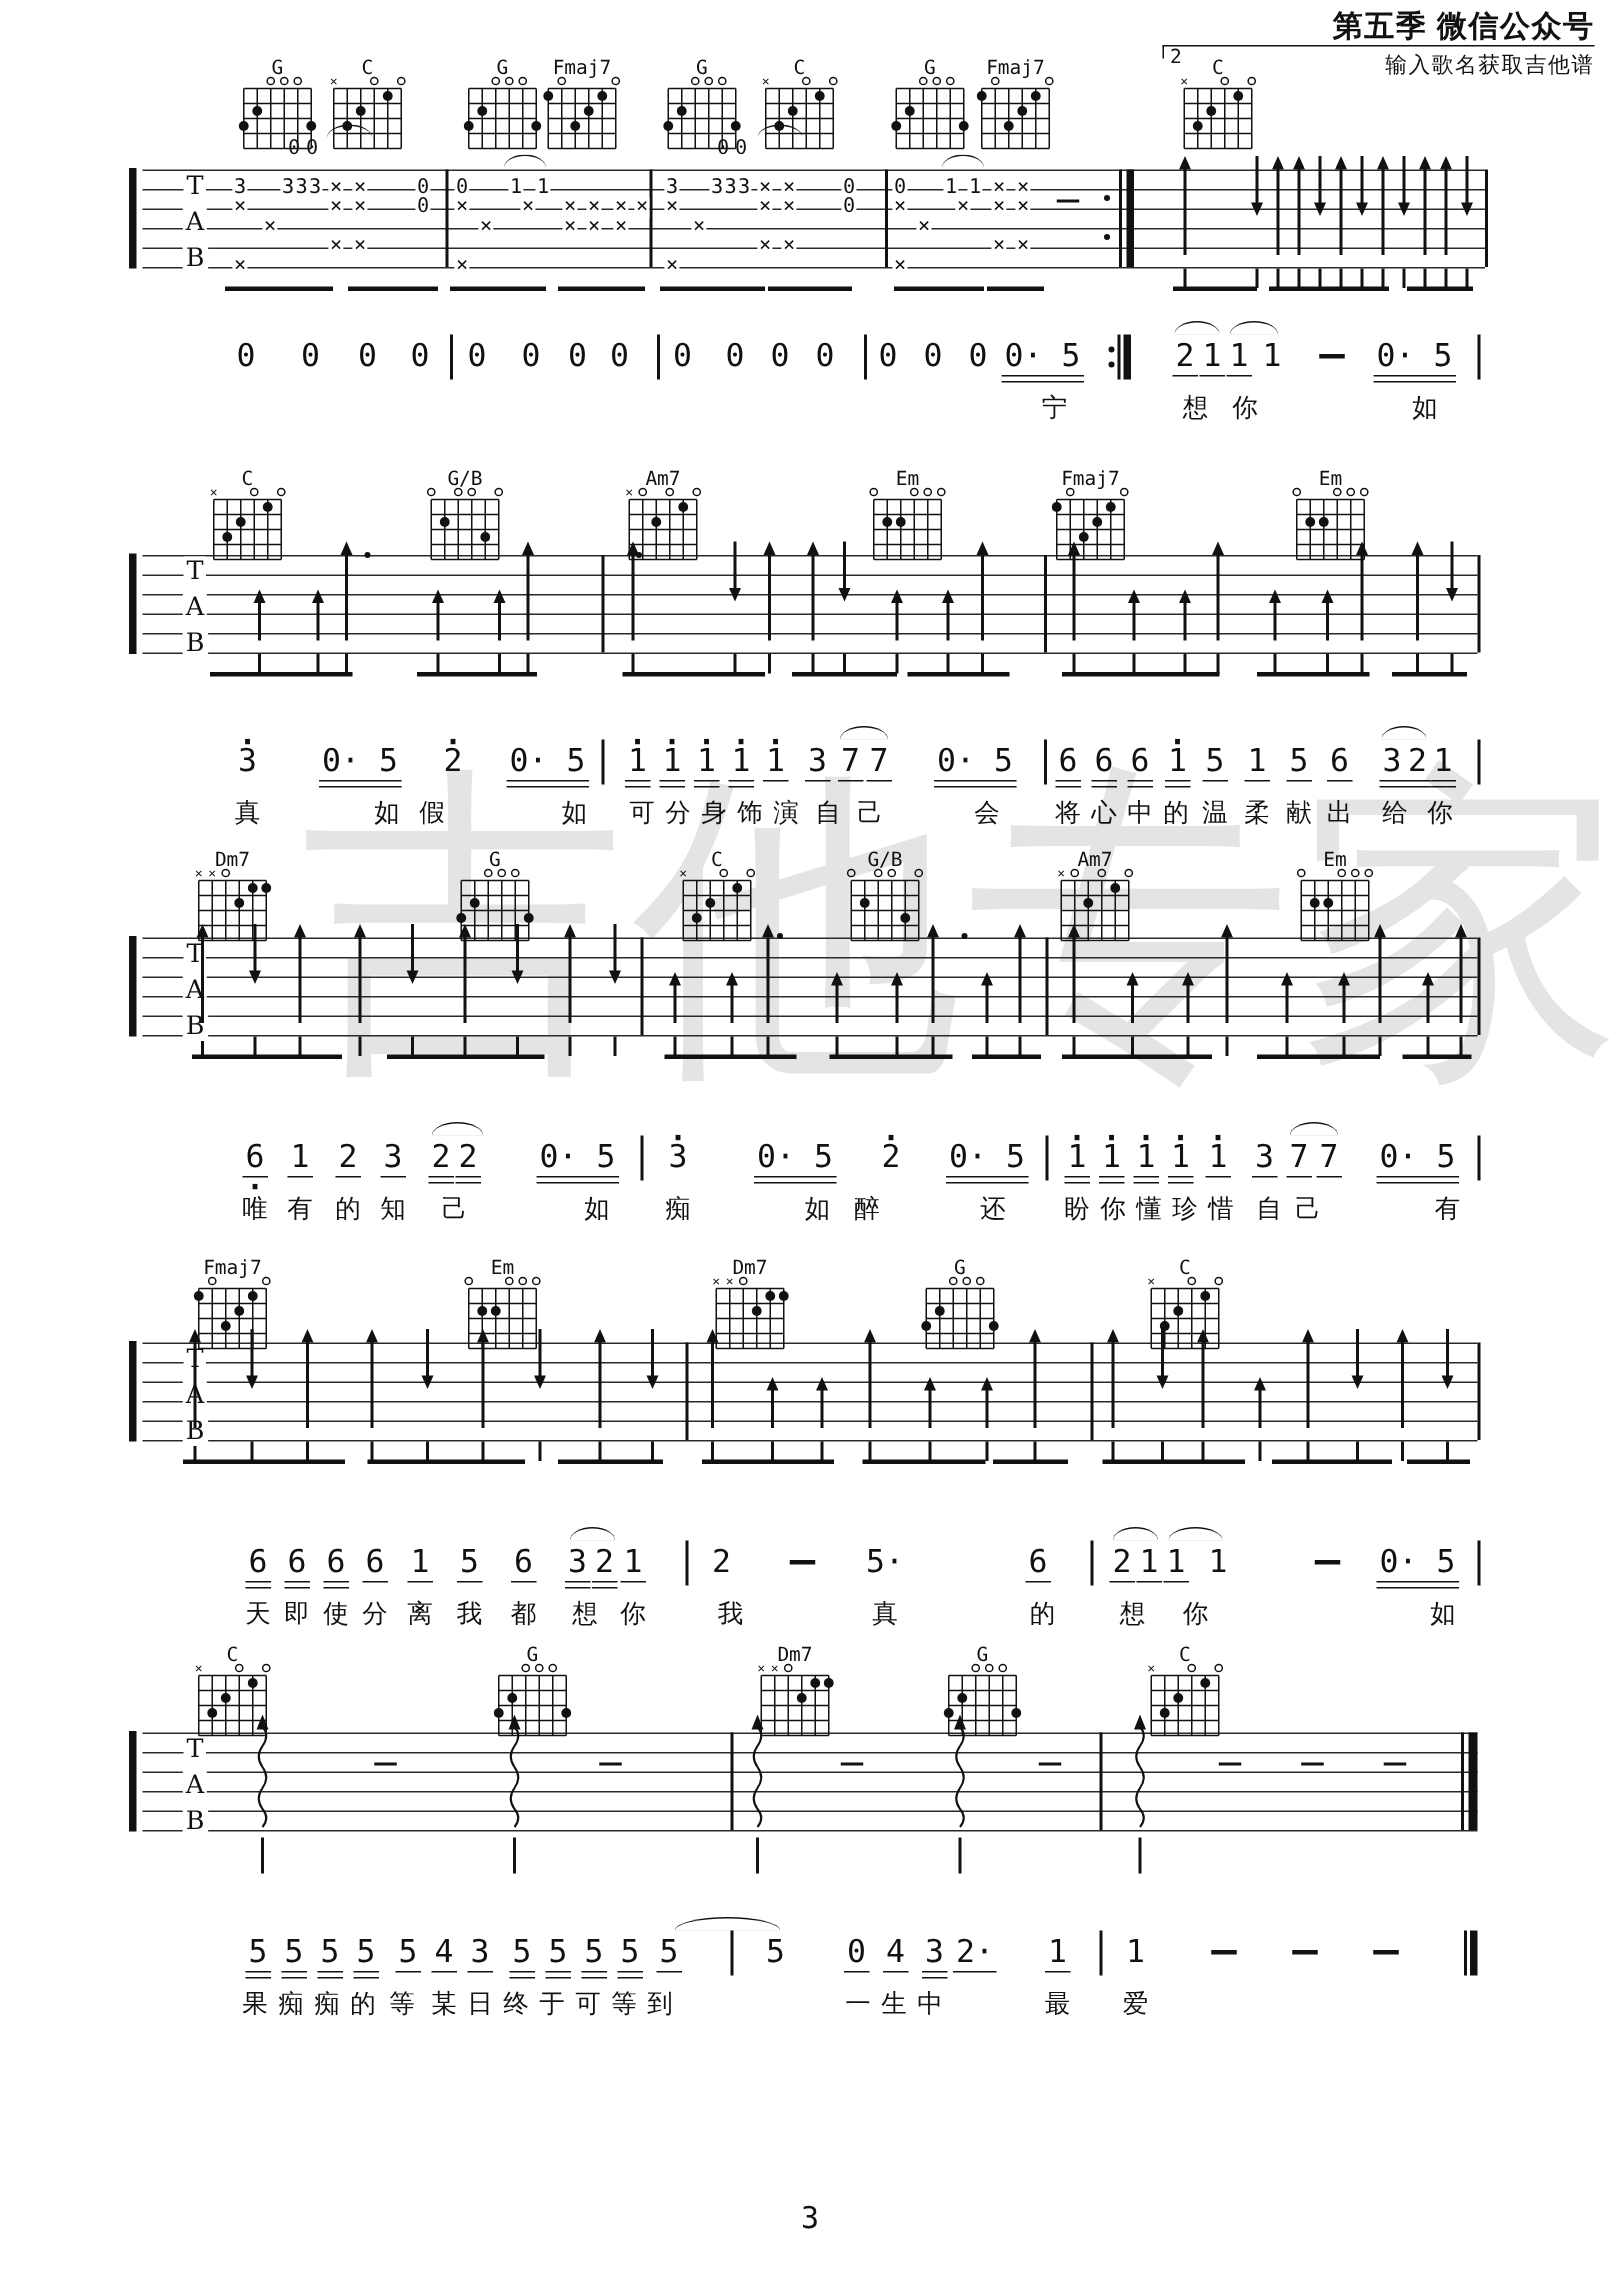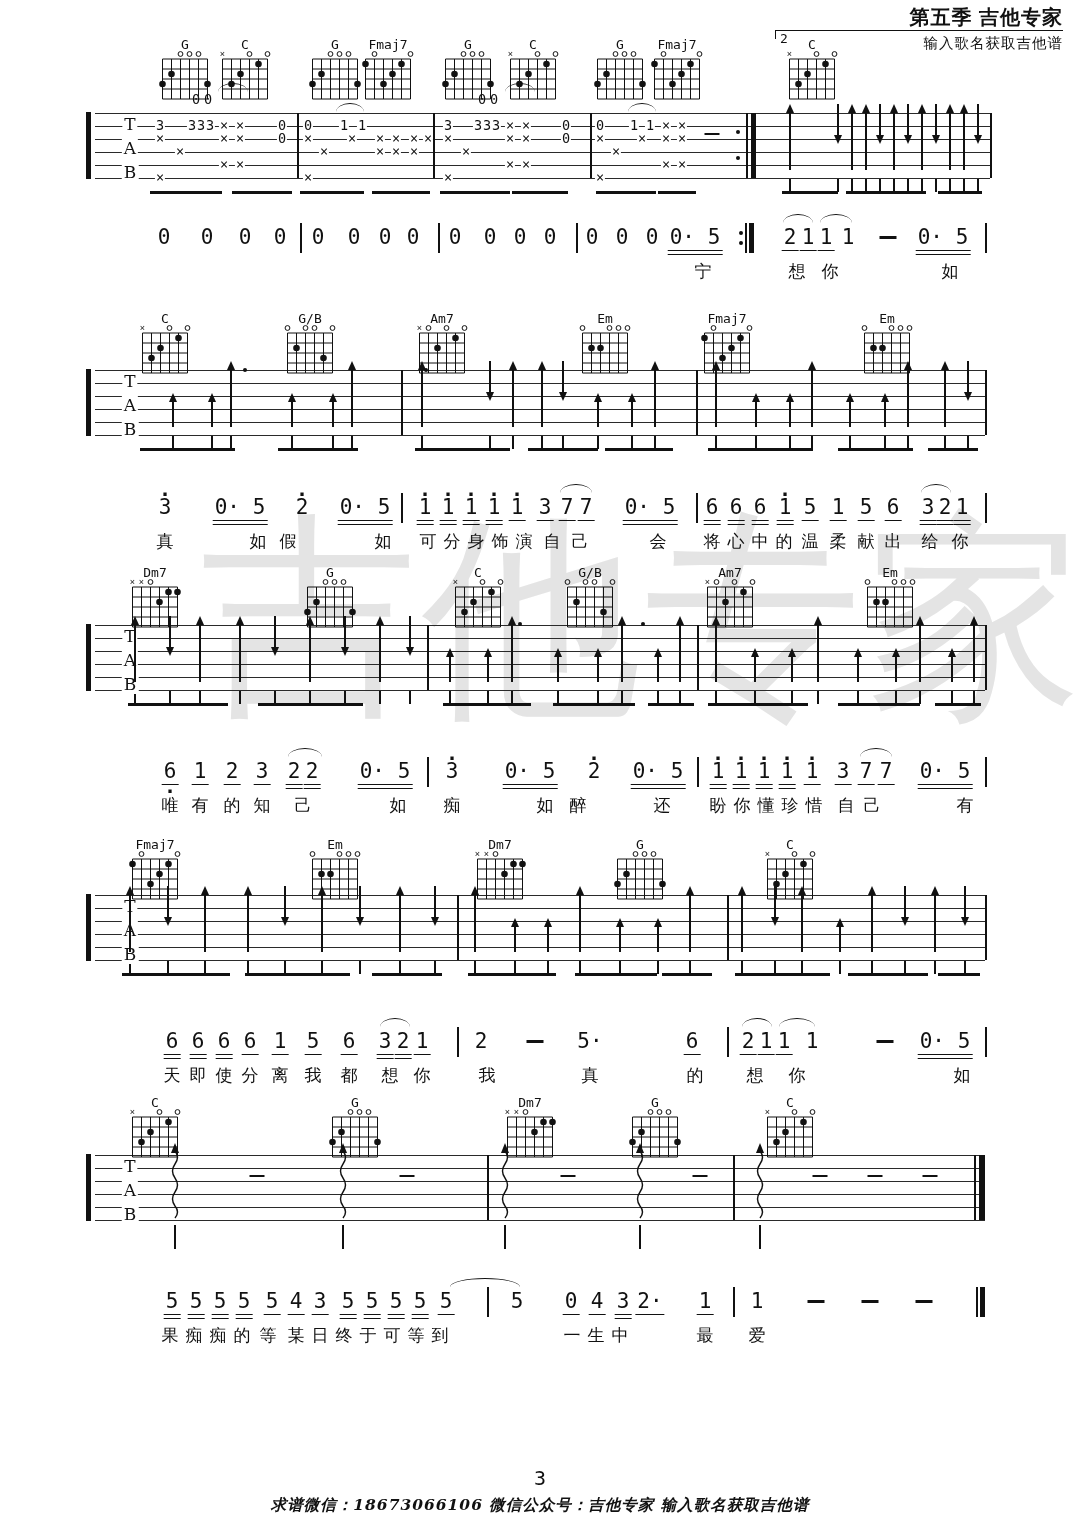--- a/index.html
+++ b/index.html
@@ -55,30 +55,29 @@
   .contact{position:absolute;left:0;right:0;top:1495px;text-align:center;z-index:2;
            font:italic bold 15.5px "DejaVu Serif",serif;letter-spacing:1px;}
 </style>
 </head>
 <body>
 
 <div id="page">
   <div class="wm-cn">吉他专家</div>
 
   <div class="hdr">
-    <div class="h1">第五季 吉他专家</div>
+    <div class="h1">第五季 微信公众号</div>
     <div class="h2">输入歌名获取吉他谱</div>
   </div>
 
   <div id="volta">
     <span class="vl">2</span>
   </div>
 
   <div class="pgnum">3</div>
-  <div class="contact">求谱微信：18673066106 微信公众号：吉他专家 输入歌名获取吉他谱</div>
 <div class="sline" style="position: absolute; left: 95px; top: 113px; width: 895px;"></div>
     <div class="sline" style="position: absolute; left: 95px; top: 126px; width: 895px;"></div>
     <div class="sline" style="position: absolute; left: 95px; top: 139px; width: 895px;"></div>
     <div class="sline" style="position: absolute; left: 95px; top: 152px; width: 895px;"></div>
     <div class="sline" style="position: absolute; left: 95px; top: 165px; width: 895px;"></div>
     <div class="sline" style="position: absolute; left: 95px; top: 178px; width: 895px;"></div>
     <div class="vbar" style="position: absolute; left: 86px; top: 112px; width: 5px; height: 67px;"></div>
     <div class="tabletter" style="position: absolute; left: 130px; top: 114px;">T</div>
     <div class="tabletter" style="position: absolute; left: 130px; top: 138px;">A</div>
     <div class="tabletter" style="position: absolute; left: 130px; top: 162px;">B</div>

